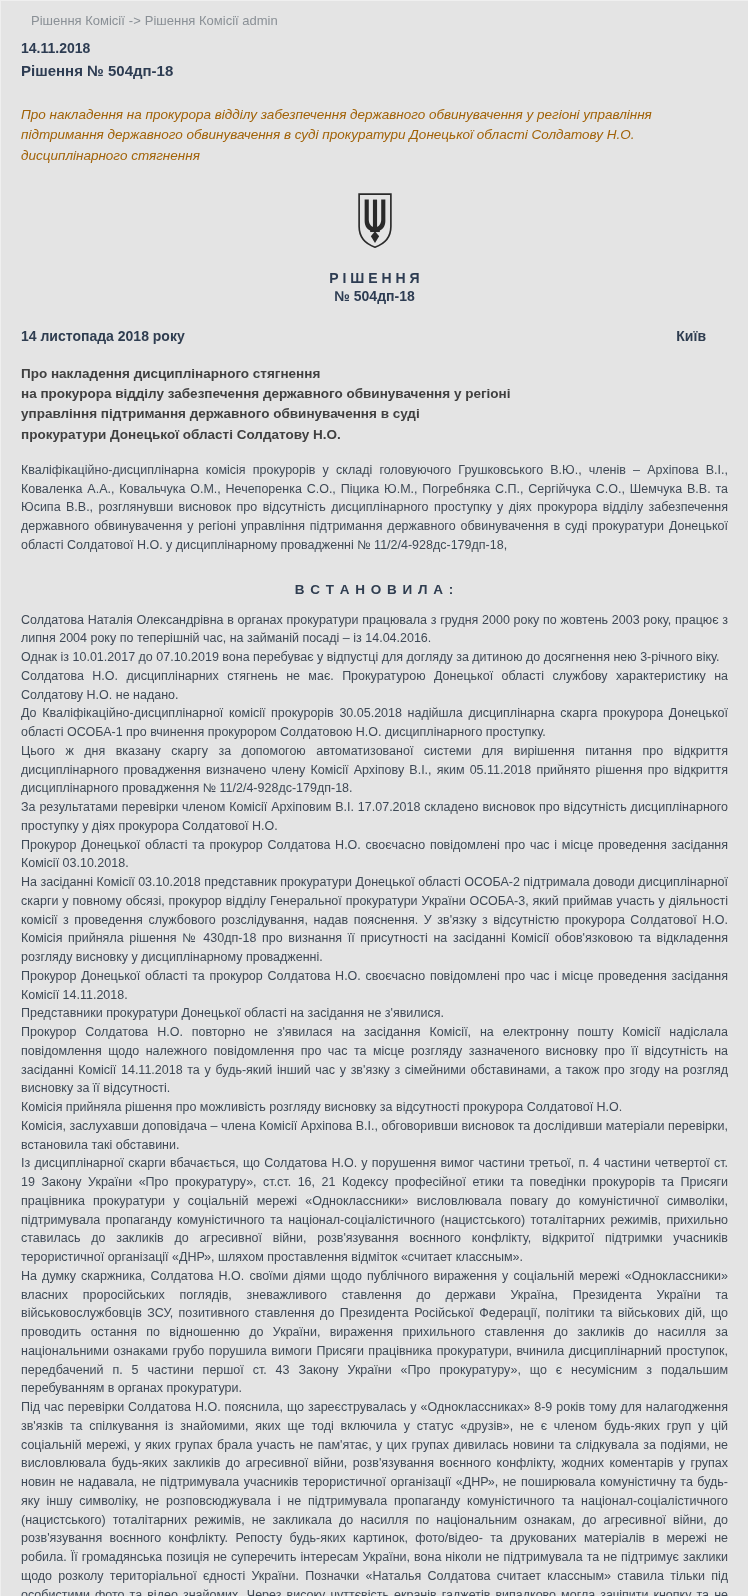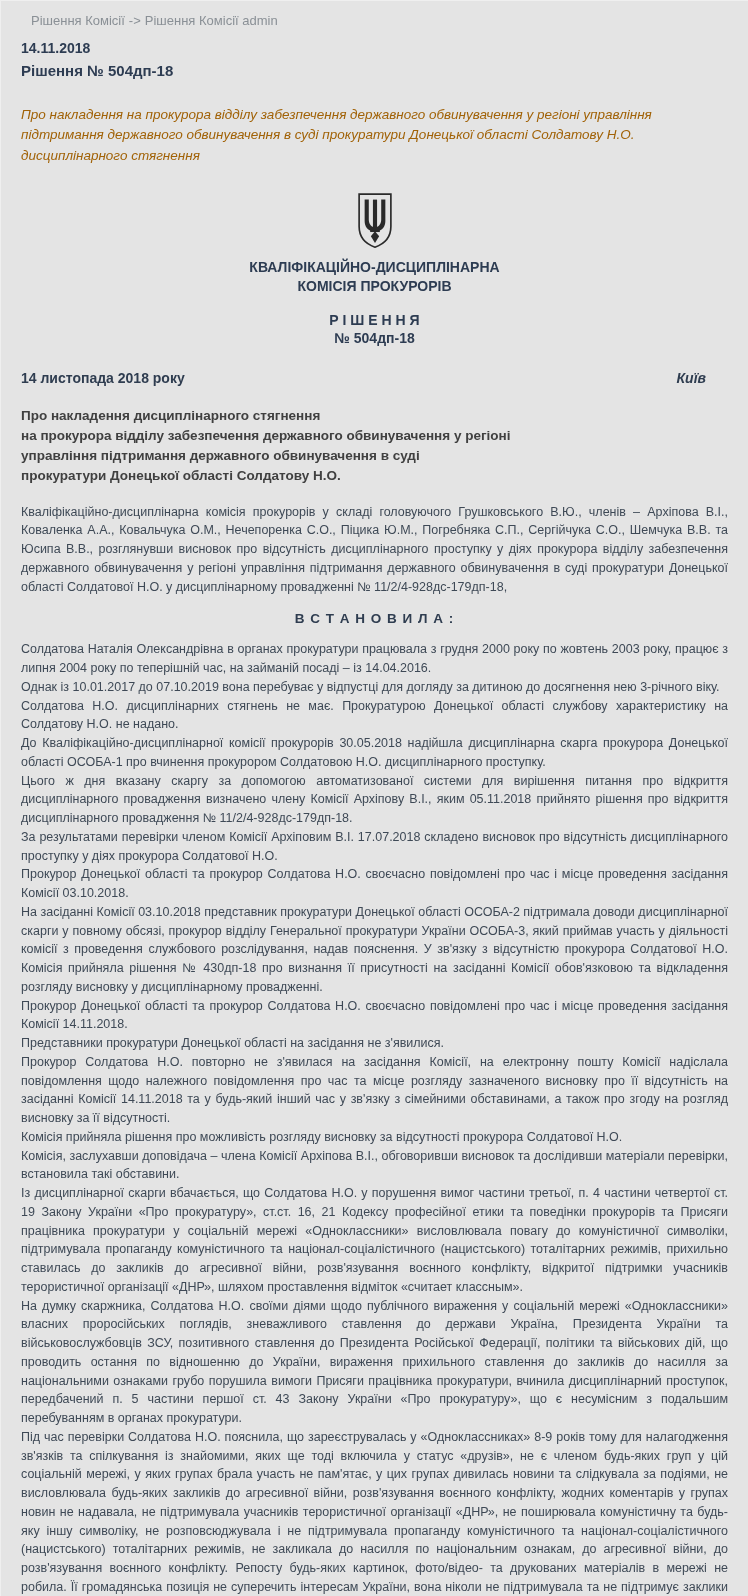--- a/index.html
+++ b/index.html
@@ -69,40 +69,40 @@
     margin-top:2px;
   }
   .date-city{
     display:flex;
     justify-content:space-between;
     font-weight:bold;
     font-size:14px;
     color:#2f3d50;
     margin-top:24px;
   }
-  .date-city .city{margin-right:22px;font-style:italic;}
+  .date-city .city{margin-right:22px;}
   .subject{
     font-weight:bold;
     font-size:13.5px;
     line-height:1.5;
     color:#404040;
     margin-top:20px;
   }
   .preamble{
     margin-top:16px;
     text-align:justify;
     font-size:12.5px;
     line-height:1.5;
   }
   .resolved{
     text-align:center;
     font-weight:bold;
     font-size:13.5px;
     color:#2f3d50;
-    margin:15px 0 14px;
+    margin:27px 0 14px;
     letter-spacing:1px;
   }
   .body-text p{
     margin:0;
     text-align:justify;
     font-size:12.5px;
     line-height:1.5;
   }
 </style>
 </head>
@@ -127,24 +127,20 @@
       <svg class="emblem" viewBox="0 0 60 84" aria-hidden="true">
         <path d="M7 3 H53 V50 C53 66 44 75 30 80 C16 75 7 66 7 50 Z" fill="none" stroke="#2a2a2a" stroke-width="2.4"></path>
         <path fill="#2a2a2a" d="M15 11 H21 V40 C21 46 24 50 28 51 V57 C19 56 15 50 15 42 Z"></path>
         <path fill="#2a2a2a" d="M45 11 H39 V40 C39 46 36 50 32 51 V57 C41 56 45 50 45 42 Z"></path>
         <path fill="#2a2a2a" d="M27 11 H33 V56 H27 Z"></path>
         <path fill="#2a2a2a" d="M23 54 H37 V58 H23 Z"></path>
         <path fill="#2a2a2a" d="M30 57 L36 64 L30 74 L24 64 Z"></path>
       </svg>
     </div>
 
-    <div class="org">
-      <div>КВАЛІФІКАЦІЙНО-ДИСЦИПЛІНАРНА</div>
-      <div>КОМІСІЯ ПРОКУРОРІВ</div>
-    </div>
 
     <div class="doc-type">Р І Ш Е Н Н Я</div>
     <div class="doc-number">№ 504дп-18</div>
 
     <div class="date-city">
       <span>14 листопада 2018 року</span>
       <span class="city">Київ</span>
     </div>
 
     <div class="subject">

